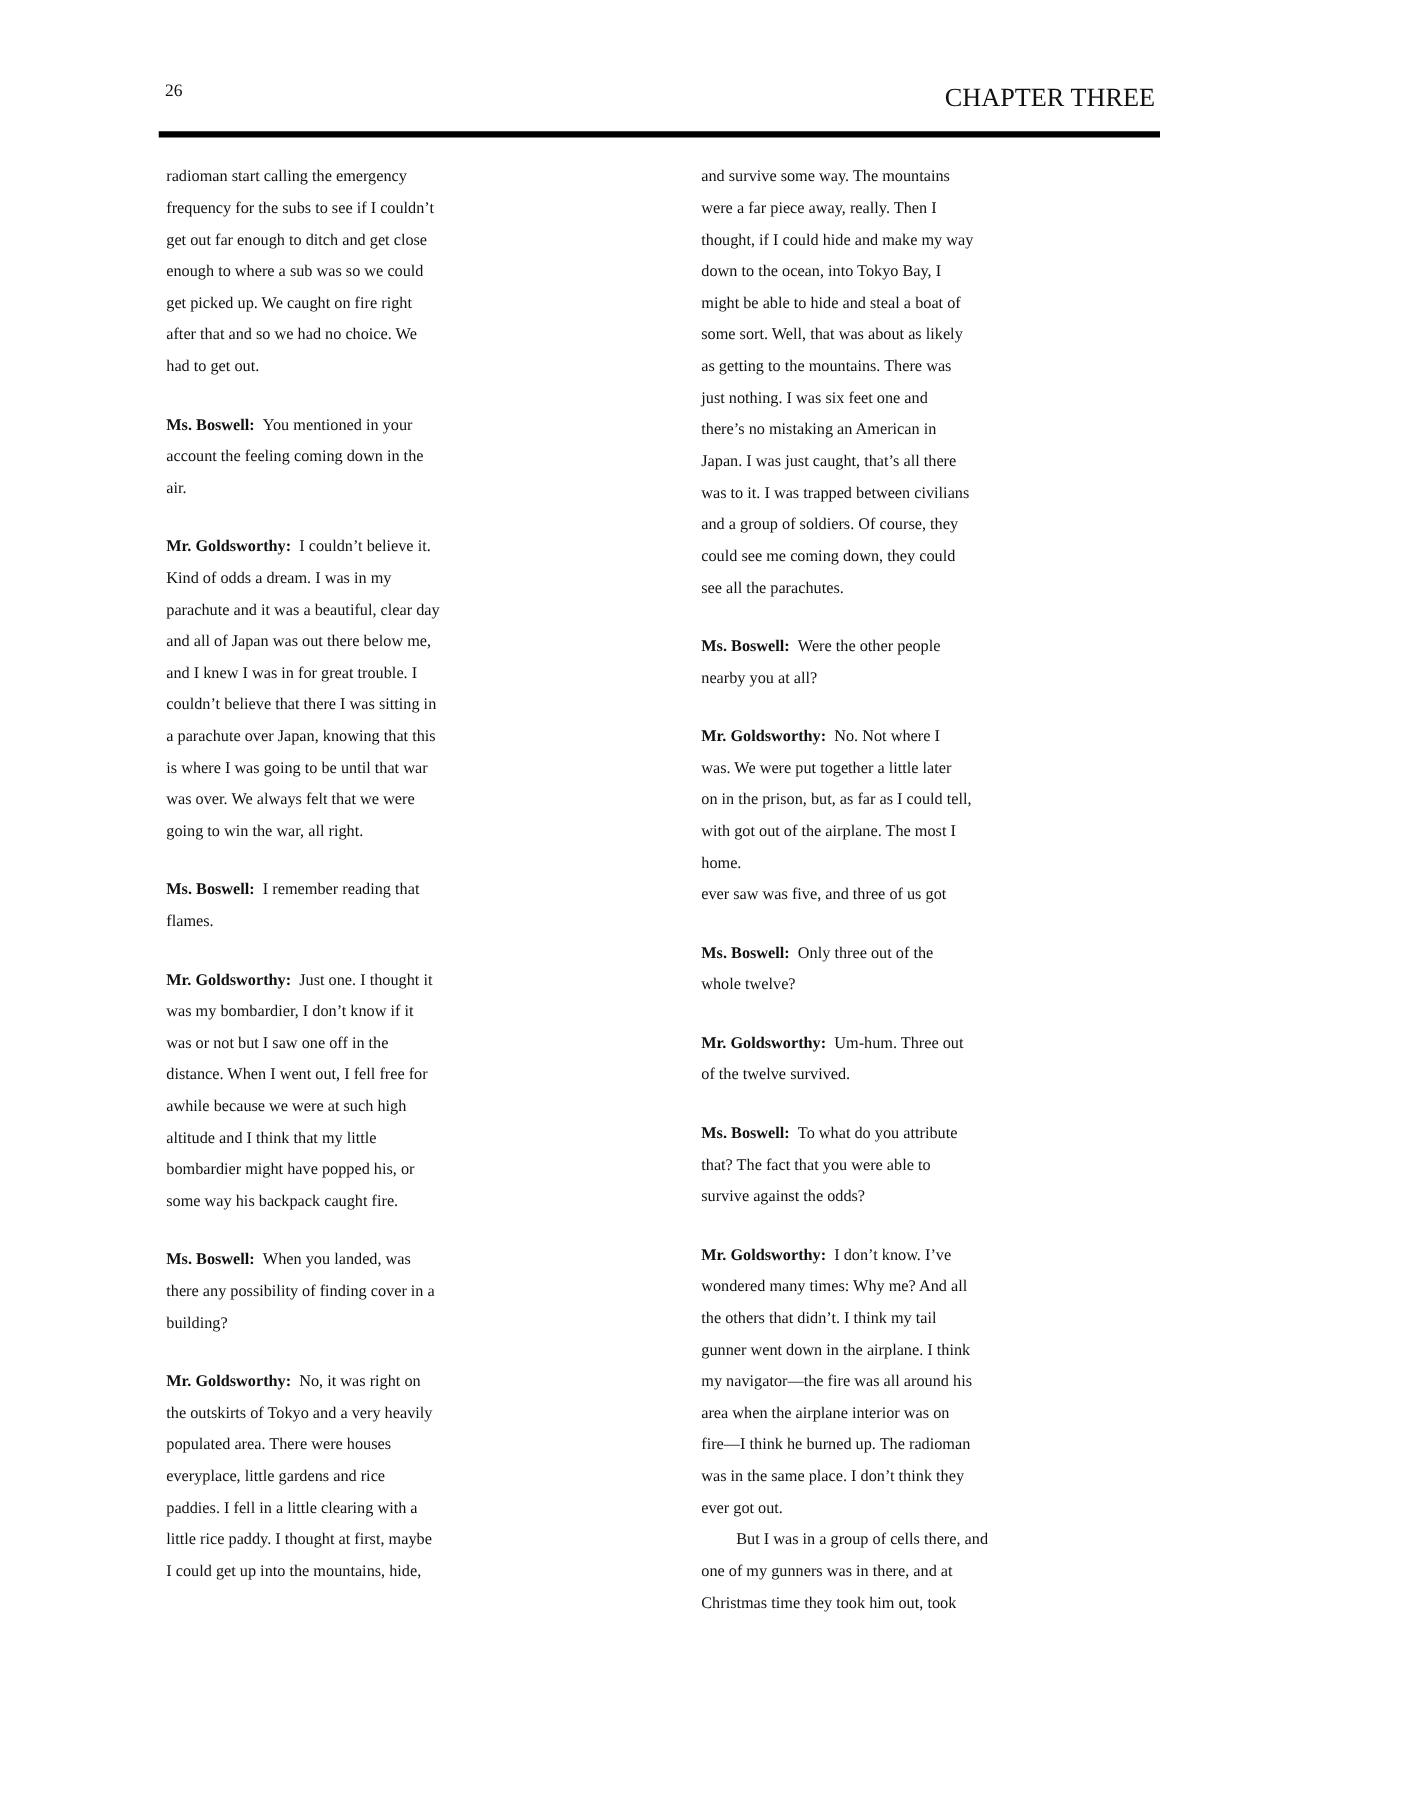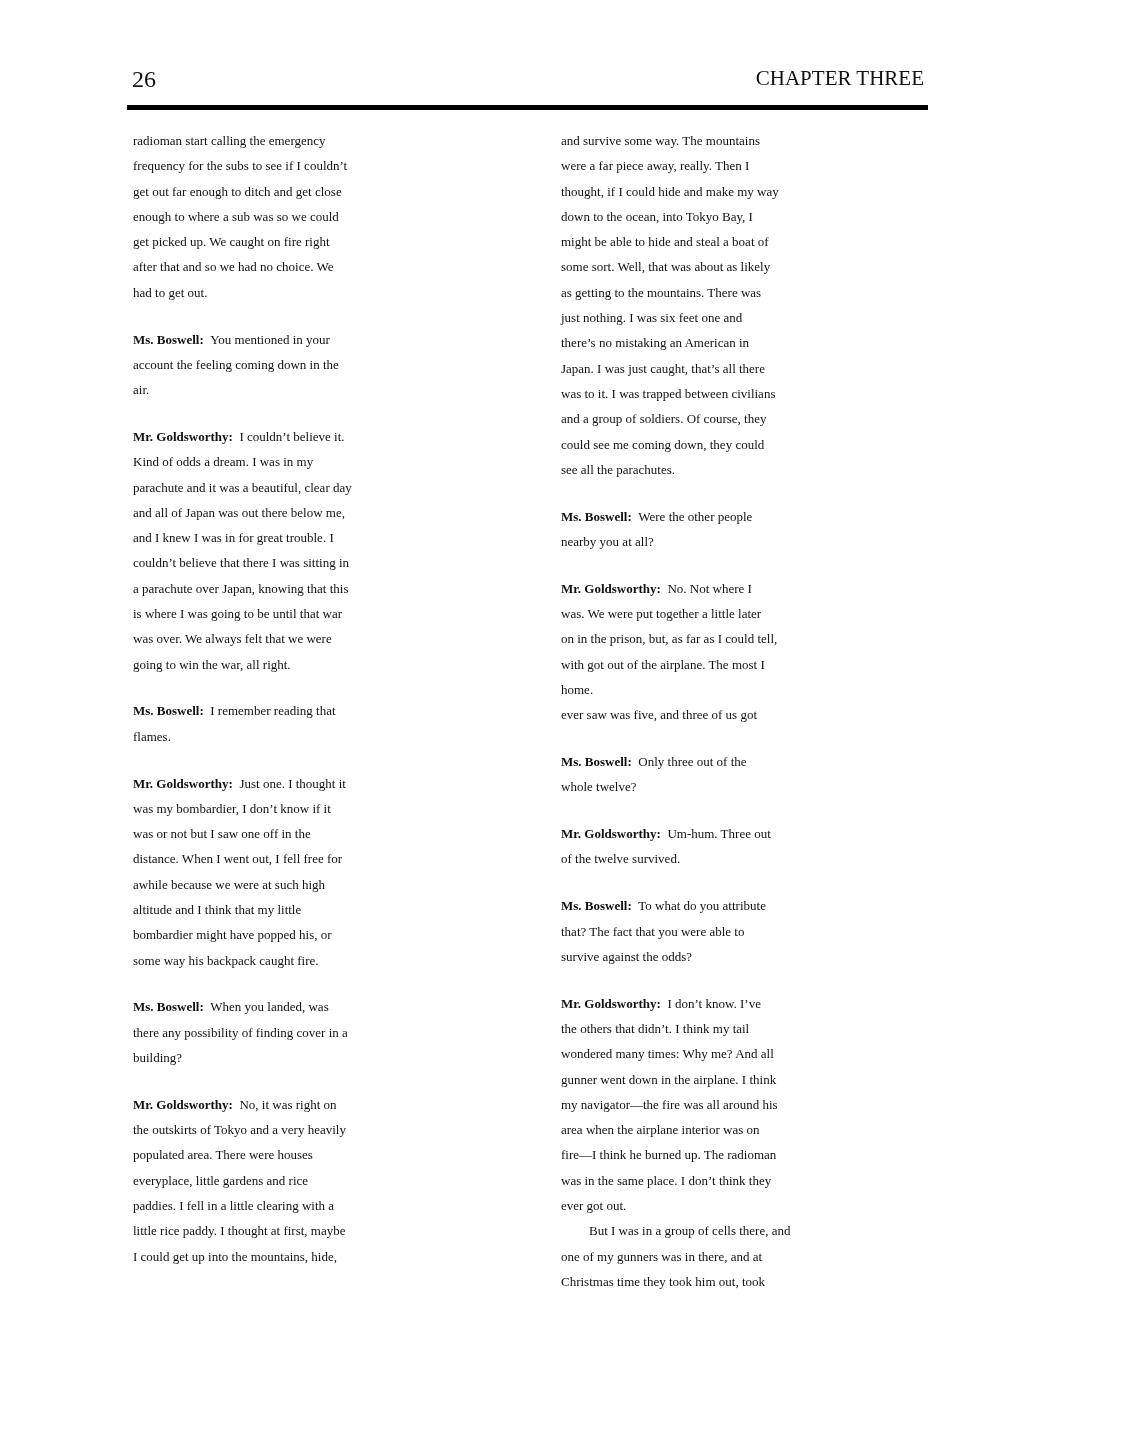--- a/index.html
+++ b/index.html
@@ -1,19 +1,19 @@
 <!DOCTYPE html>
 <html><head>
 <meta charset="utf-8">
 <style>
   html, body { margin: 0; padding: 0; background: #ffffff; }
   body { width: 1122px; height: 1452px; position: relative; overflow: hidden;
          font-family: "Liberation Serif", "DejaVu Serif", serif; color: #111; }
   .header { position: absolute; left: 132px; top: 66px; width: 792px; height: 30px; }
-  .page-num { position: absolute; left: 0; top: 0; font-size: 24px; }
+  .page-num { position: absolute; left: 0; top: 0; font-size: 14px; }
   .chapter { position: absolute; right: 0; top: 0; font-size: 21px; }
   .rule { position: absolute; left: 127px; top: 105px; width: 801px; height: 5px; background: #000; }
   .col { position: absolute; top: 128px; font-size: 13px; line-height: 25.3px; }
   .col-left { left: 133px; width: 375px; }
   .col-right { left: 561px; width: 372px; }
   .para { margin: 0 0 21.5px 0; }
   .speaker { font-weight: bold; }
   .line { display: block; white-space: nowrap; }
 </style>
 </head>
@@ -118,22 +118,22 @@
       <span class="line"><span class="speaker">Mr. Goldsworthy:</span>&nbsp;&nbsp;<span>Um-hum.  Three out</span></span>
       <span class="line"><span>of the twelve survived.</span></span>
     </div>
     <div class="para">
       <span class="line"><span class="speaker">Ms. Boswell:</span>&nbsp;&nbsp;<span>To what do you attribute</span></span>
       <span class="line"><span>that?  The fact that you were able to</span></span>
       <span class="line"><span>survive against the odds?</span></span>
     </div>
     <div class="para">
       <span class="line"><span class="speaker">Mr. Goldsworthy:</span>&nbsp;&nbsp;<span>I don’t know.  I’ve</span></span>
+      <span class="line"><span>wondered many times: Why me?  And all</span></span>
       <span class="line"><span>the others that didn’t.  I think my tail</span></span>
-      <span class="line"><span>wondered many times: Why me?  And all</span></span>
       <span class="line"><span>gunner went down in the airplane.  I think</span></span>
       <span class="line"><span>my navigator—the fire was all around his</span></span>
       <span class="line"><span>area when the airplane interior was on</span></span>
       <span class="line"><span>fire—I think he burned up.  The radioman</span></span>
       <span class="line"><span>was in the same place.  I don’t think they</span></span>
       <span class="line"><span>ever got out.</span></span>
       <span class="line" style="text-indent: 28px;">But I was in a group of cells there, and</span>
       <span class="line">one of my gunners was in there, and at</span>
       <span class="line">Christmas time they took him out, took</span>
     </div>

